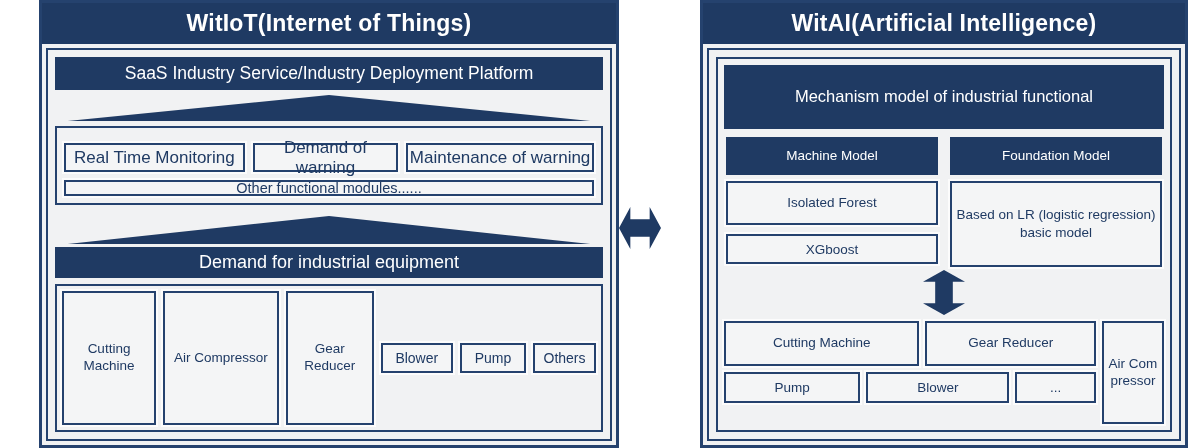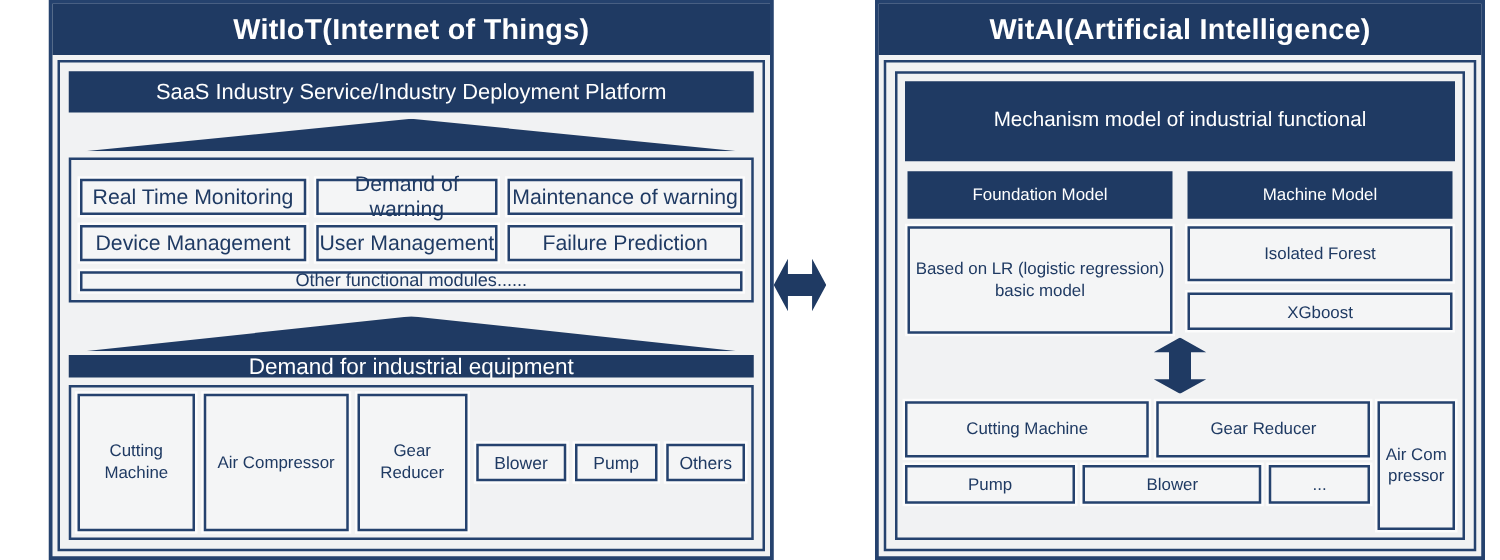--- a/index.html
+++ b/index.html
@@ -32,21 +32,21 @@
   .saas-bar{margin:7px 7px 0;height:33px;font-size:17.5px;}
   .tri-up{height:26px;width:93%;margin:5px auto 0;background:var(--navy);
     clip-path:polygon(50% 0, 100% 100%, 0 100%);}
   .tri-up.second{margin-top:11px;height:28px;}
   .webapp-group{margin:5px 7px 0;border:2px solid var(--border);padding:7px;background:var(--bg);}
   .webapp-header{height:34px;font-size:17.5px;}
   .mod-row{display:flex;gap:8px;margin-top:8px;}
   .mod-box{height:29px;font-size:17px;flex:1;}
   .mod-box.w1{flex:1.25;} .mod-box.w2{flex:1;} .mod-box.w3{flex:1.3;}
   .other-box{margin-top:8px;height:16px;font-size:14.5px;}
-  .demand-bar{margin:3px 7px 0;height:18px;font-size:18px;}
+  .demand-bar{margin:3px 7px 0;height:31px;font-size:18px;}
   .equip-group{flex:1;margin:6px 7px 7px;border:2px solid var(--border);padding:5px;display:flex;gap:7px;align-items:stretch;}
   .equip-tall{font-size:13.5px;line-height:1.25;}
   .equip-short{align-self:center;height:30px;font-size:14px;}
   .eq-cm{flex:1.45;} .eq-ac{flex:1.8;} .eq-gr{flex:1.35;} .eq-bl{flex:1.1;} .eq-pu{flex:1;} .eq-ot{flex:0.95;}
 
   
   .mid-gap{width:42px;flex:0 0 auto;display:flex;justify-content:center;align-items:flex-start;}
   .h-double-arrow{margin-top:207px;width:46px;height:42px;background:var(--navy);
     clip-path:polygon(0 50%,27% 0,27% 29%,73% 29%,73% 0,100% 50%,73% 100%,73% 71%,27% 71%,27% 100%);}
 
@@ -86,25 +86,20 @@
       <div class="dark-bar saas-bar">SaaS Industry Service/Industry Deployment Platform</div>
 
       <div class="tri-up"></div>
 
       <div class="webapp-group">
         <div class="mod-row">
           <div class="box mod-box w1">Real Time Monitoring</div>
           <div class="box mod-box w2">Demand of warning</div>
           <div class="box mod-box w3">Maintenance of warning</div>
         </div>
-        <div class="mod-row">
-          <div class="box mod-box w1">Device Management</div>
-          <div class="box mod-box w2">User Management</div>
-          <div class="box mod-box w3">Failure Prediction</div>
-        </div>
         <div class="box other-box">Other functional modules......</div>
       </div>
 
       <div class="tri-up second"></div>
 
       <div class="dark-bar demand-bar">Demand for industrial equipment</div>
 
       <div class="equip-group">
         <div class="box equip-tall eq-cm">Cutting Machine</div>
         <div class="box equip-tall eq-ac">Air Compressor</div>
@@ -123,27 +118,27 @@
 
   <section class="panel panel-right">
     <div class="panel-title">WitAI(Artificial Intelligence)</div>
     <div class="panel-body right-cols">
 
       <div class="subpanel subpanel-mech">
         <div class="dark-bar sub-header">Mechanism model of industrial functional</div>
 
         <div class="mech-cols">
           <div class="mech-col">
-            <div class="dark-bar col-header">Foundation Model</div>
-            <div class="box lr-box">Based on LR (logistic regression) basic model</div>
-          </div>
-          <div class="mech-col">
             <div class="dark-bar col-header">Machine Model</div>
             <div class="box if-box">Isolated Forest</div>
             <div class="box xg-box">XGboost</div>
+          </div>
+          <div class="mech-col">
+            <div class="dark-bar col-header">Foundation Model</div>
+            <div class="box lr-box">Based on LR (logistic regression) basic model</div>
           </div>
         </div>
 
         <div class="v-double-arrow"></div>
 
 
         <div class="lib-grid">
           <div class="lib-left">
             <div class="lib-row lib-row1">
               <div class="box cm">Cutting Machine</div>

